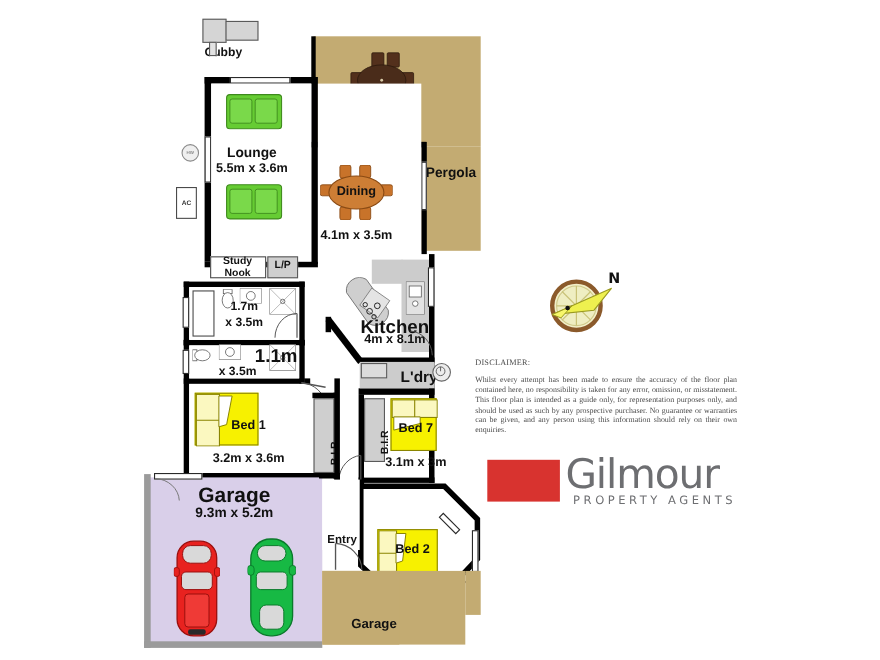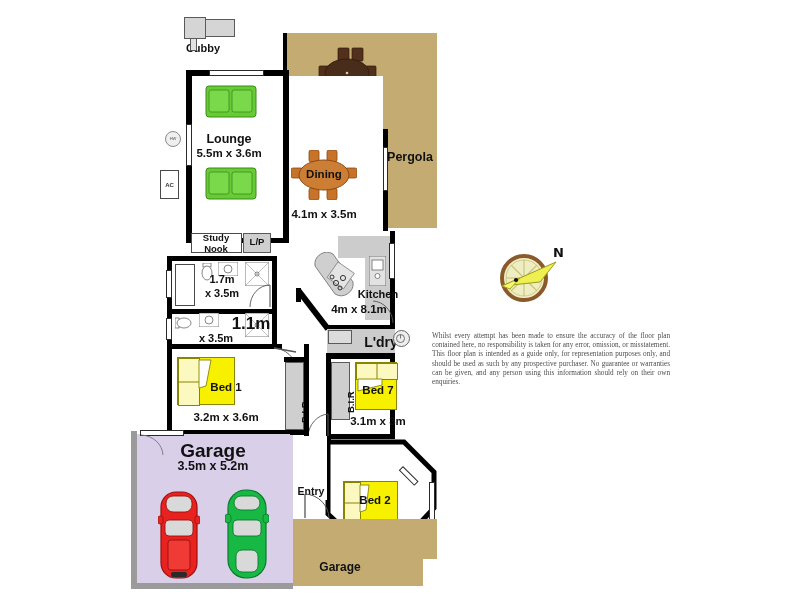--- a/index.html
+++ b/index.html
@@ -228,21 +228,21 @@
   <div class="fill c-garage" style="left:134px;top:434px;width:159px;height:152px;"></div>
   <div class="abs" style="left:131px;top:431px;width:6px;height:158px;background:#9b9b9b;"></div>
   <div class="abs" style="left:131px;top:583px;width:162px;height:6px;background:#9b9b9b;"></div>
   <div class="win" style="left:140px;top:430px;width:44px;height:6px;"></div>
   <div class="abs" style="left:140px;top:434px;width:24px;height:22px;">
     <svg width="24" height="22" viewBox="0 0 24 22">
         <path d="M1 1 A23 21 0 0 1 23 21" fill="none" stroke="#777" stroke-width="0.9"></path>
       </svg>
   </div>
   <div class="lbl c" style="left:213px;top:440px;font-size:19px;">Garage</div>
-  <div class="dim" style="left:213px;top:459px;font-size:12.5px;">3.5m x 5.2m</div>
+  <div class="dim" style="left:213px;top:459px;font-size:12.5px;">9.3m x 5.2m</div>
 
   <div class="abs" style="left:158px;top:490px;width:42px;height:90px;">
     <svg width="42" height="90" viewBox="0 0 42 90">
       <rect x="3" y="2" width="36" height="86" rx="15" fill="#e8221f" stroke="#9b0f0d" stroke-width="1.2"></rect>
       <rect x="8" y="6" width="26" height="16" rx="7" fill="#d9d9d9" stroke="#9b0f0d" stroke-width="0.9"></rect>
       <rect x="7" y="30" width="28" height="16" rx="4" fill="#d9d9d9" stroke="#9b0f0d" stroke-width="0.9"></rect>
       <rect x="10" y="50" width="22" height="30" rx="3" fill="#ef3a36" stroke="#9b0f0d" stroke-width="0.9"></rect>
       <rect x="0" y="26" width="5" height="8" rx="2" fill="#e8221f" stroke="#9b0f0d" stroke-width="0.8"></rect>
       <rect x="37" y="26" width="5" height="8" rx="2" fill="#e8221f" stroke="#9b0f0d" stroke-width="0.8"></rect>
       <rect x="13" y="82" width="16" height="5" rx="2" fill="#2a2a2a"></rect>
@@ -276,21 +276,21 @@
       <path d="M4 14 A12 12 0 0 1 22 2 L42 30 A12 12 0 0 1 24 42 Z" fill="#cfcfcf" stroke="#777" stroke-width="0.9"></path>
       <rect x="20" y="14" width="20" height="19" transform="rotate(35 30 23)" fill="#e4e4e4" stroke="#777" stroke-width="0.7"></rect>
       <g stroke="#222" stroke-width="0.9" fill="none">
         <circle cx="25" cy="31" r="2.6"></circle>
           <circle cx="32" cy="26" r="2.6"></circle>
         <circle cx="21" cy="25" r="2"></circle>
           <circle cx="29" cy="36" r="2"></circle>
       </g>
     </svg>
   </div>
-  <div class="lbl c" style="left:378px;top:288px;font-size:11px;text-align:right;">Kitchen</div>
+  <div class="lbl c" style="left:359px;top:288px;font-size:17px;text-align:right;">Kitchen</div>
   <div class="dim" style="left:359px;top:303px;font-size:11.5px;">4m x 8.1m</div>
 
   <div class="abs" style="left:296px;top:288px;width:36px;height:44px;">
     <svg width="36" height="44" viewBox="0 0 36 44">
         <line x1="2" y1="2" x2="32" y2="41" stroke="#000" stroke-width="6"></line>
       </svg>
   </div>
   <div class="wall" style="left:296px;top:288px;width:5px;height:14px;"></div>
 
   <div class="wall" style="left:326px;top:325px;width:69px;height:5px;"></div>
@@ -396,17 +396,23 @@
         <line x1="41" y1="23" x2="15" y2="49"></line>
       </g>
       <path d="M6 44 L60 20 L44 40 Z" fill="#eef04f" stroke="#9a9a20" stroke-width="1"></path>
       <path d="M6 44 L24 36 L14 47 Z" fill="#f7f76a" stroke="#9a9a20" stroke-width="0.9"></path>
       <circle cx="20" cy="38" r="2.1" fill="#111"></circle>
       <text x="57" y="15" font-family="DejaVu Sans, sans-serif" font-size="13" font-weight="bold" fill="#111">N</text>
     </svg>
   </div>
 
   <div id="disc" style="left:432px;top:325px;width:238px;">
+    <div class="h">DISCLAIMER:</div>
     <div class="b">Whilst every attempt has been made to ensure the accuracy of the floor plan contained here, no responsibility is taken for any error, omission, or misstatement. This floor plan is intended as a guide only, for representation purposes only, and should be used as such by any prospective purchaser. No guarantee or warranties can be given, and any person using this information should rely on their own enquiries.</div>
   </div>
 
+  <div id="logo" style="left:443px;top:412px;width:230px;height:54px;">
+    <div class="sq" style="left:0;top:6px;width:66px;height:38px;"></div>
+    <div class="name" style="left:71px;top:-2px;">Gilmour</div>
+    <div class="sub" style="left:78px;top:37px;">PROPERTY AGENTS</div>
+  </div>
 
 </div>
 
 </body></html>

